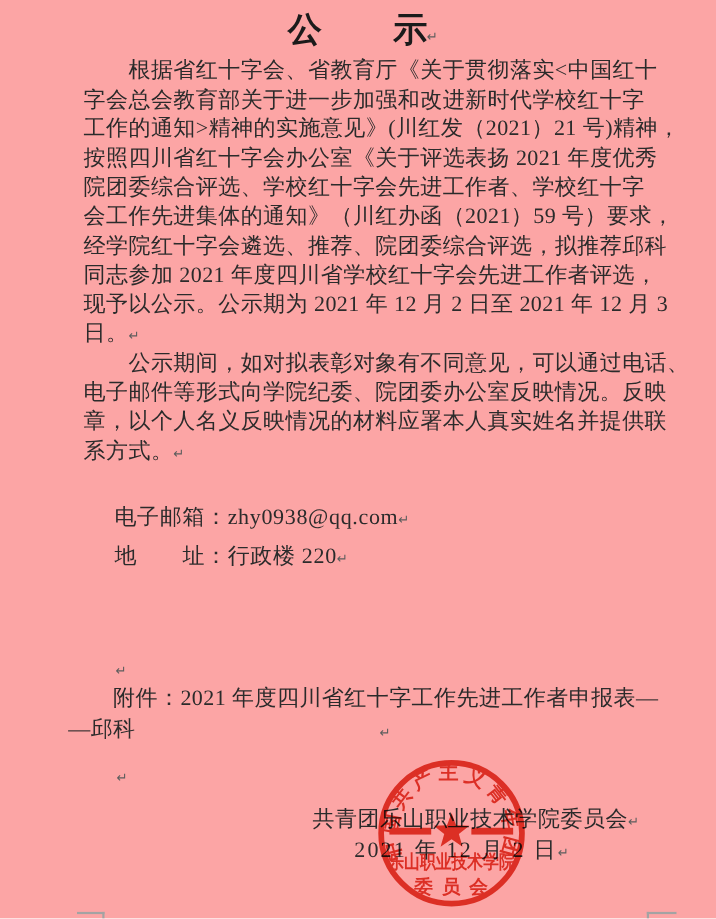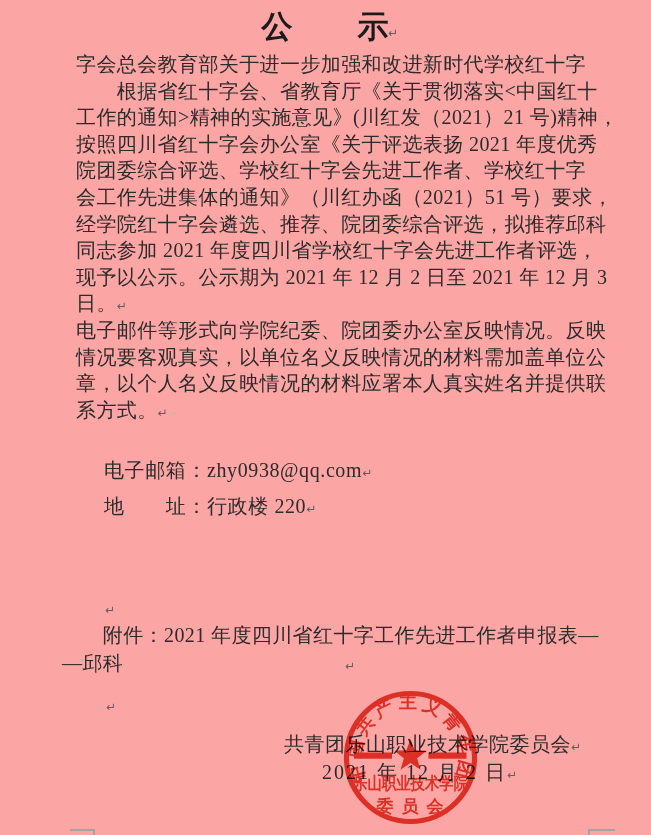--- a/index.html
+++ b/index.html
@@ -46,32 +46,32 @@
 </style>
 </head>
 <body>
 
 <div class="page">
 
   <h1 class="title">公　　示</h1>
   <span class="mark mk-title">↵</span>
 
   <div class="lineblock body-block">
+      <div class="line">　　根据省红十字会、省教育厅《关于贯彻落实&lt;中国红十</div>
       <div class="line">字会总会教育部关于进一步加强和改进新时代学校红十字</div>
-      <div class="line">　　根据省红十字会、省教育厅《关于贯彻落实&lt;中国红十</div>
       <div class="line">工作的通知&gt;精神的实施意见》(川红发（2021）21 号)精神，</div>
       <div class="line">按照四川省红十字会办公室《关于评选表扬 2021 年度优秀</div>
       <div class="line">院团委综合评选、学校红十字会先进工作者、学校红十字</div>
-      <div class="line">会工作先进集体的通知》（川红办函（2021）51 号）要求，</div>
+      <div class="line">会工作先进集体的通知》（川红办函（2021）59 号）要求，</div>
       <div class="line">经学院红十字会遴选、推荐、院团委综合评选，拟推荐邱科</div>
       <div class="line">同志参加 2021 年度四川省学校红十字会先进工作者评选，</div>
       <div class="line">现予以公示。公示期为 2021 年 12 月 2 日至 2021 年 12 月 3</div>
       <div class="line">日。<span class="pc">↵</span></div>
+      <div class="line">　　公示期间，如对拟表彰对象有不同意见，可以通过电话、</div>
       <div class="line">电子邮件等形式向学院纪委、院团委办公室反映情况。反映</div>
-      <div class="line">情况要客观真实，以单位名义反映情况的材料需加盖单位公</div>
       <div class="line">章，以个人名义反映情况的材料应署本人真实姓名并提供联</div>
       <div class="line">系方式。<span class="pc">↵</span></div>
     </div>
 
   <div class="lineblock contact-block">
       <div class="line">电子邮箱：zhy0938@qq.com<span class="pc">↵</span></div>
       <div class="line">地　　址：行政楼 220<span class="pc">↵</span></div>
     </div>
 
   <span class="mark mk-blank1">↵</span>

